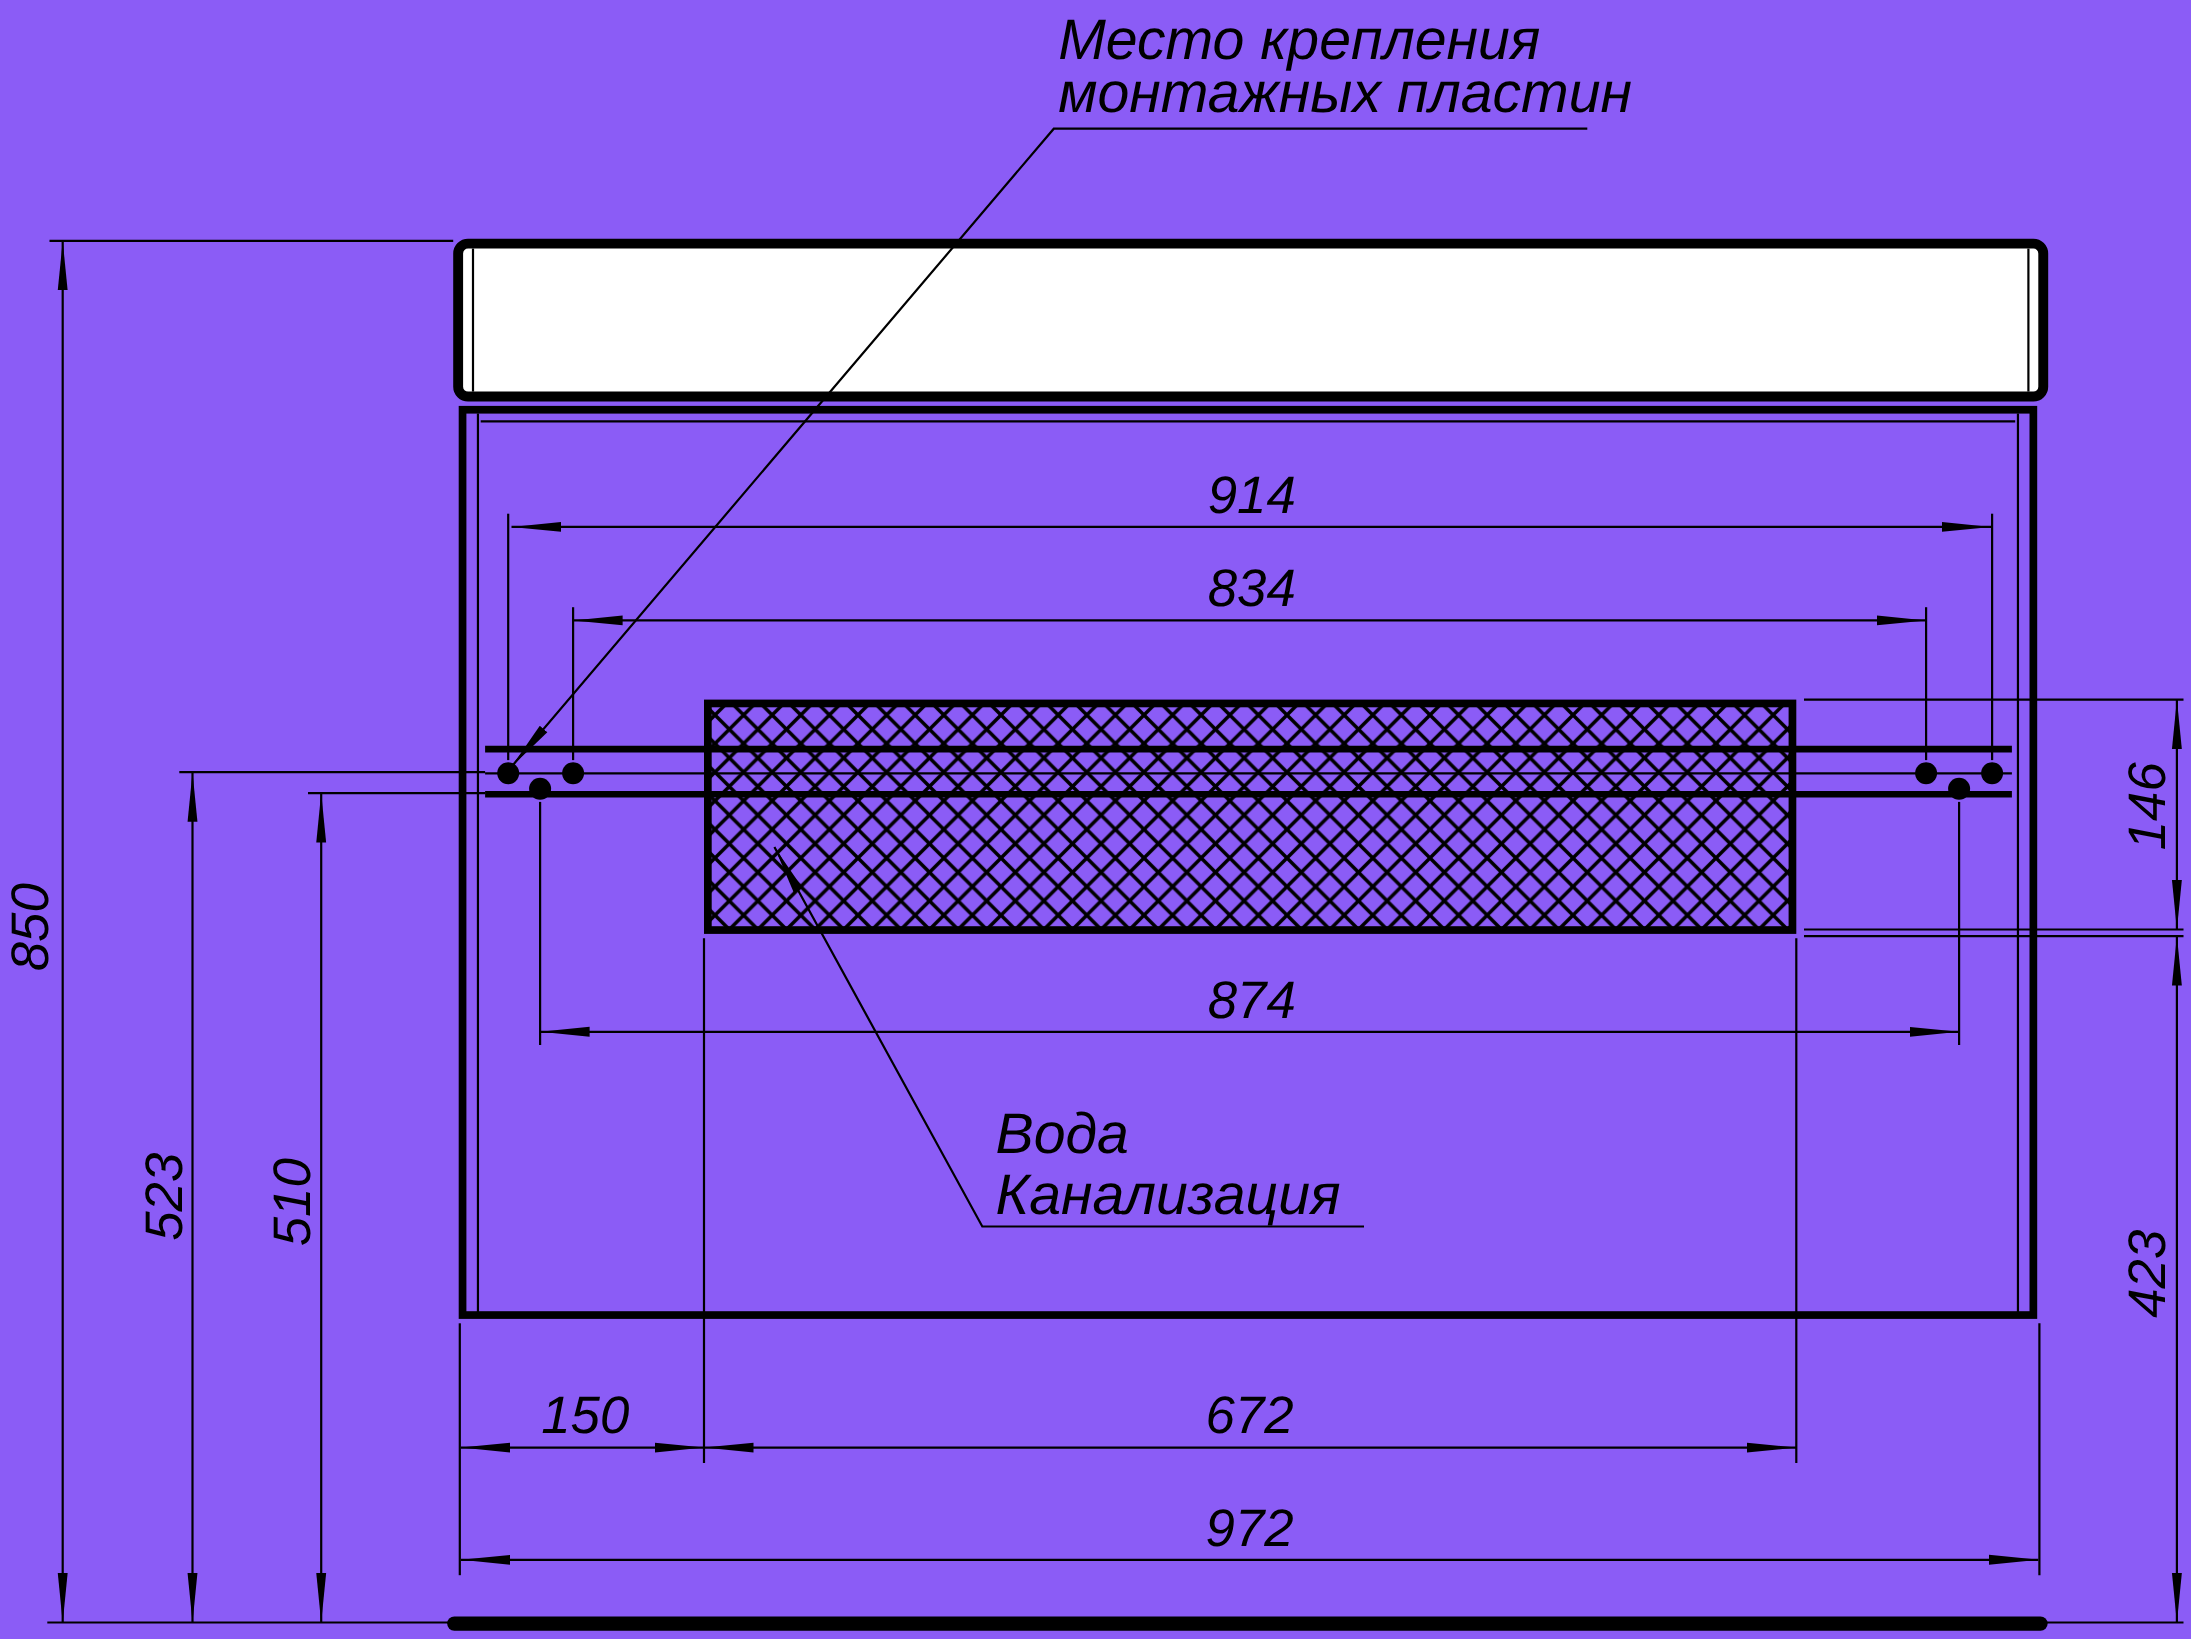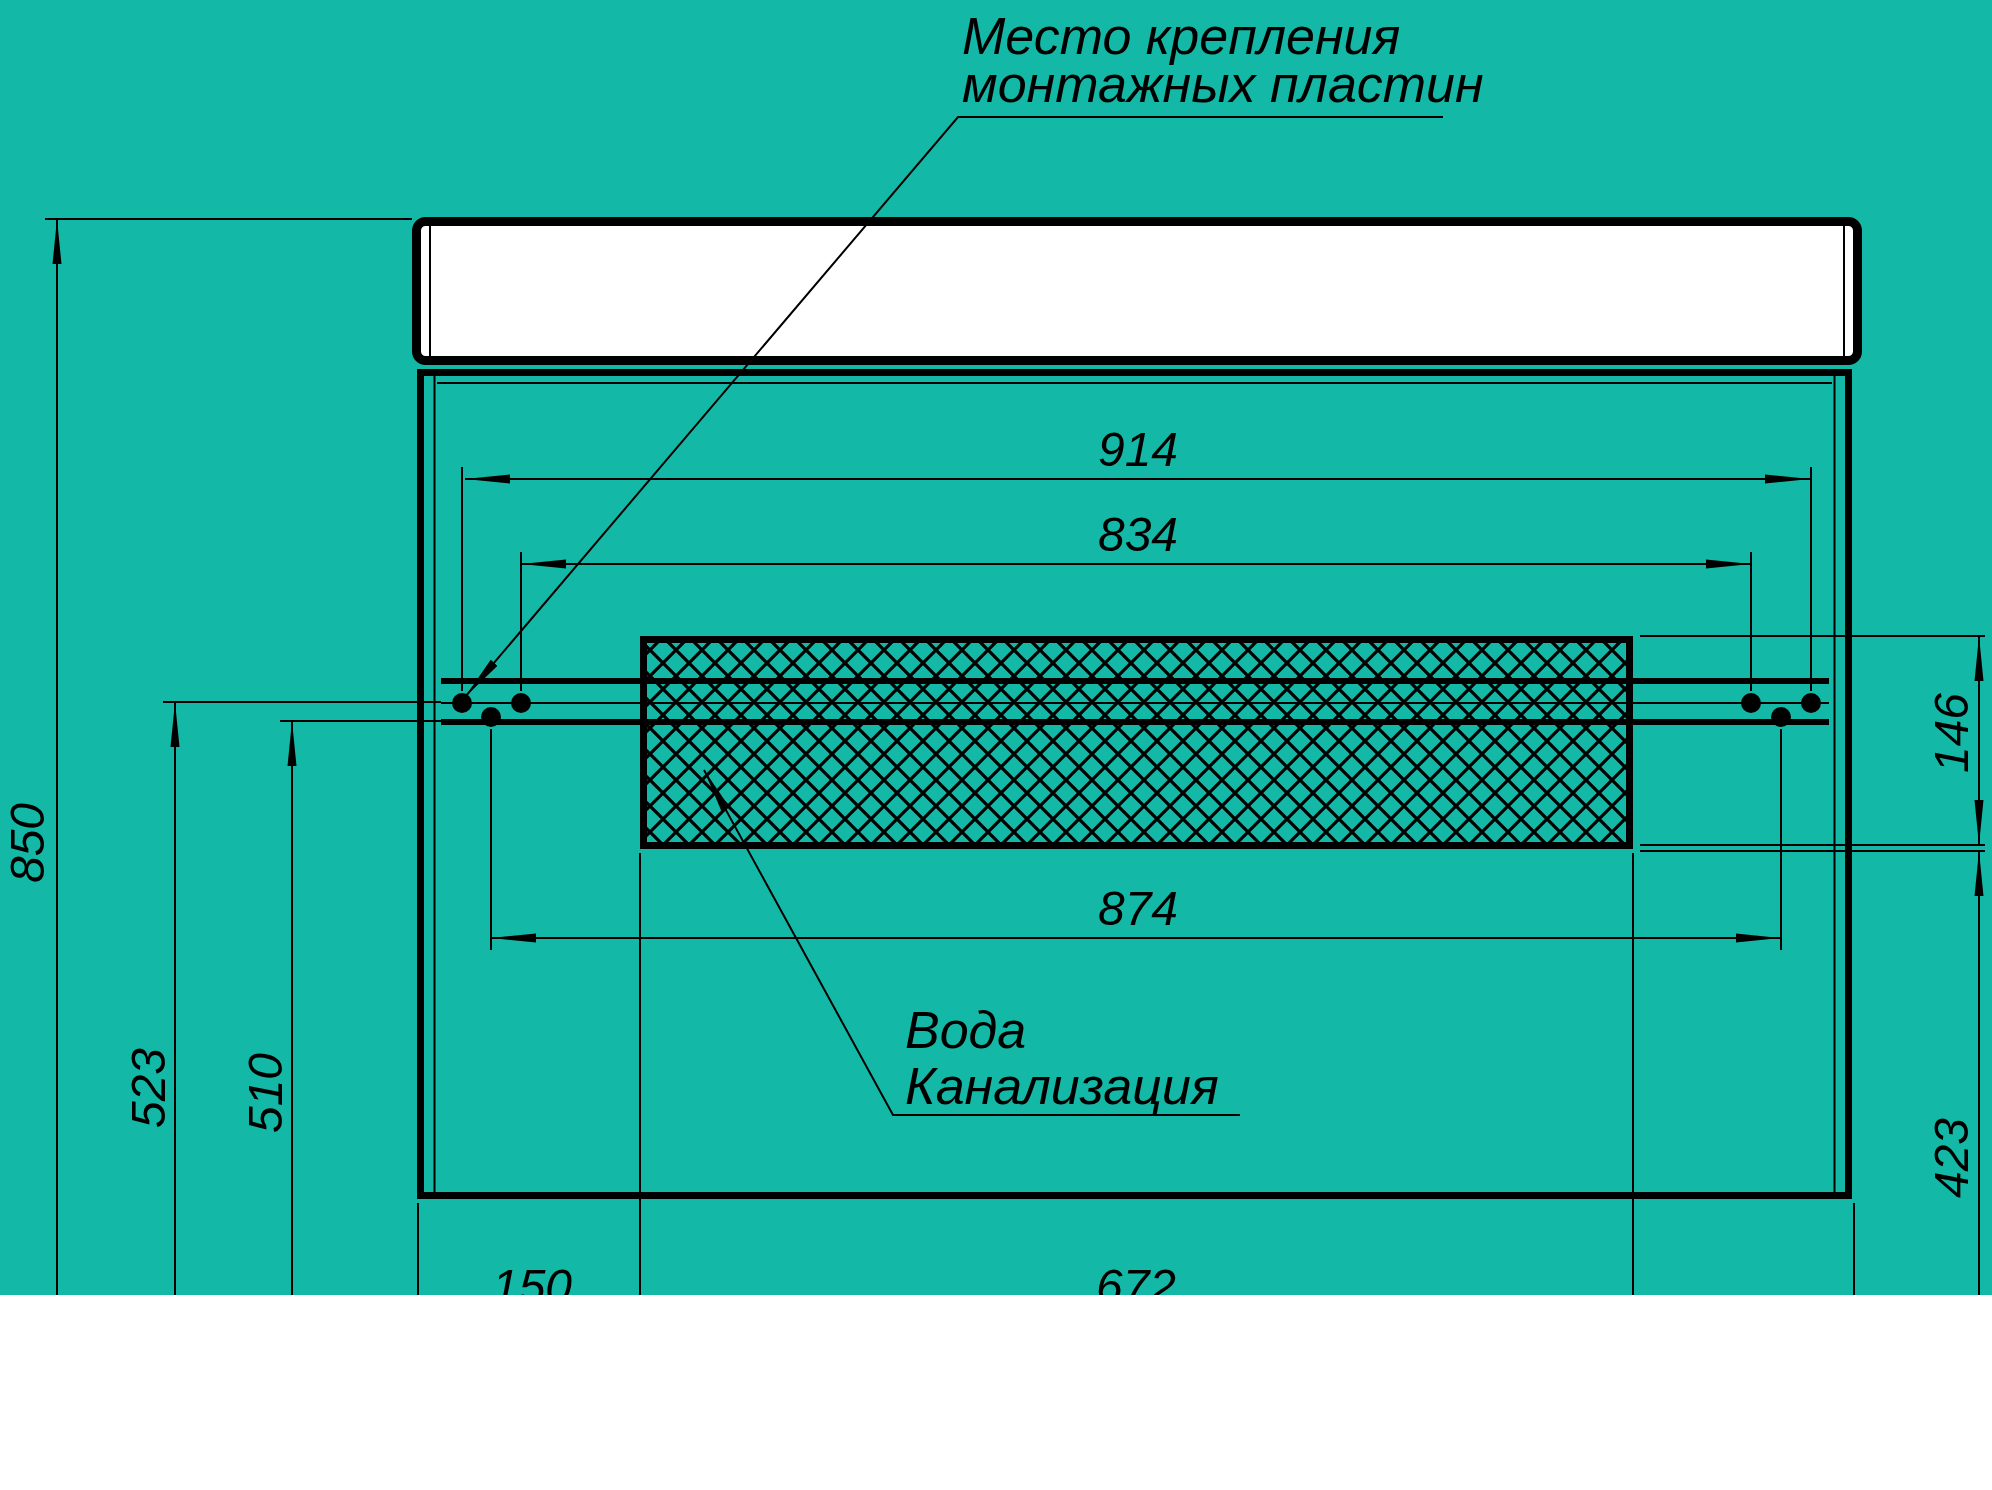--- a/index.html
+++ b/index.html
@@ -1,16 +1,16 @@
 <!DOCTYPE html>
 <html><head>
 <meta charset="utf-8">
 <style>
   html,body{margin:0;padding:0;background:#fff;}
-  .canvas{position:relative;width:1992px;height:1295px;background:#14b8a6;overflow:hidden;}
+  .canvas{position:relative;width:1992px;height:1490px;background:#8b5cf6;overflow:hidden;}
   svg{position:absolute;left:0;top:0;}
   svg text{font-family:"Liberation Sans",sans-serif;font-style:italic;fill:#000;}
   .dim-label{font-size:48px;}
   .note-label{font-size:52px;}
   .thin{stroke:#000;stroke-width:2;fill:none;}
   .thick{stroke:#000;stroke-width:6;fill:none;}
   .border7{stroke:#000;stroke-width:7;fill:none;}
   .border9{stroke:#000;stroke-width:9;fill:#fff;}
   .floor{stroke:#000;stroke-width:13;stroke-linecap:round;fill:none;}
   .dot{fill:#000;stroke:none;}

